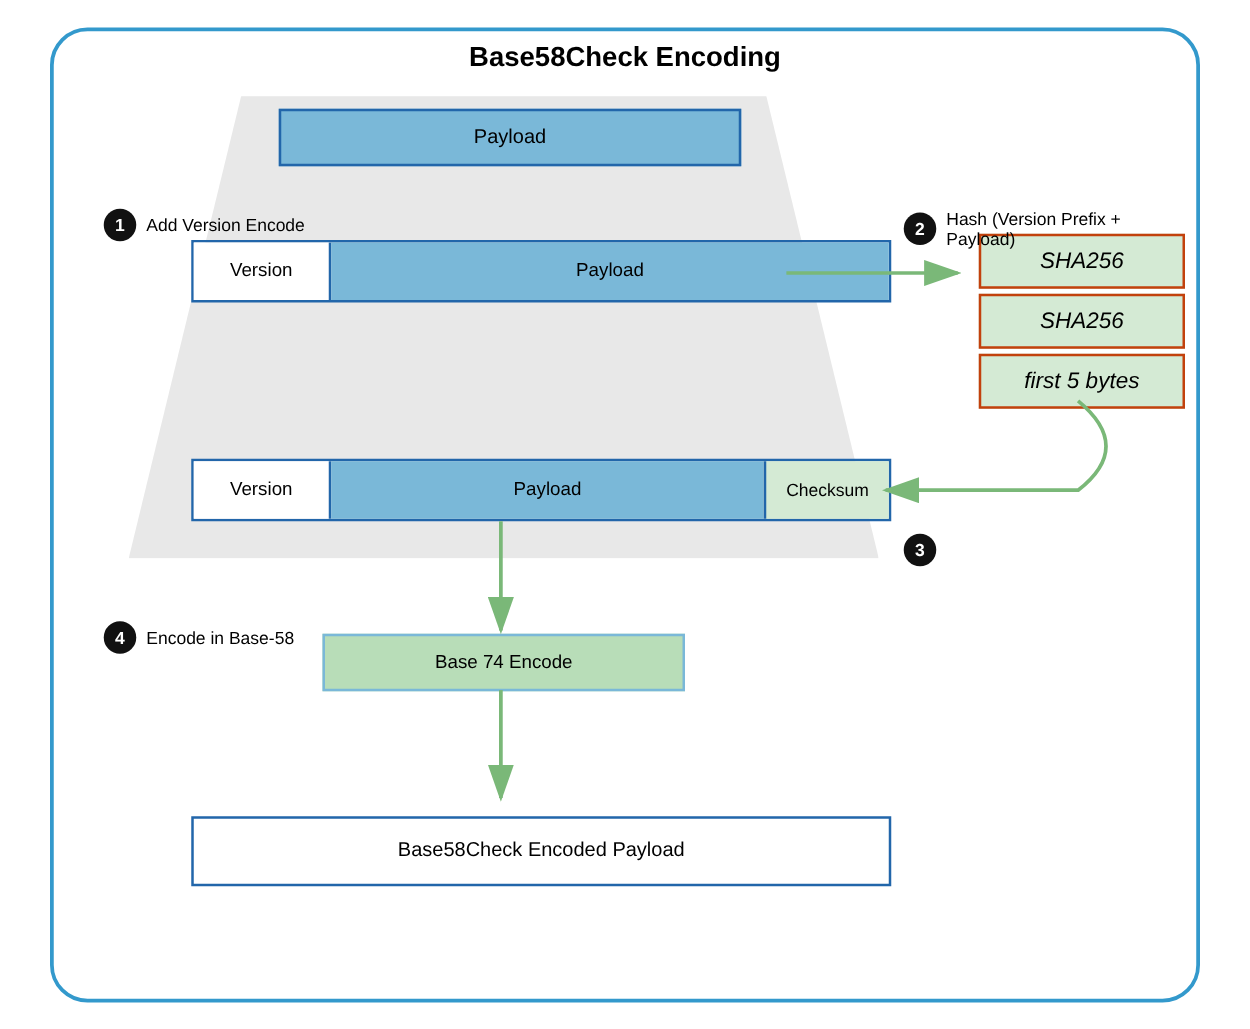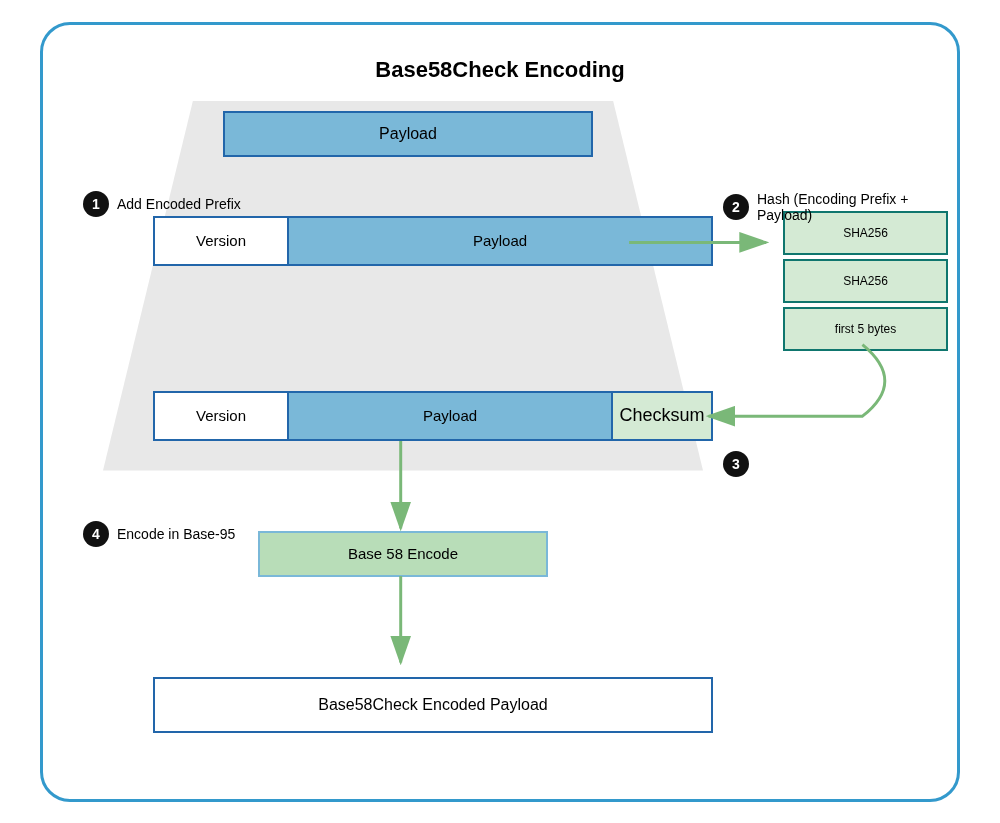--- a/index.html
+++ b/index.html
@@ -12,21 +12,21 @@
       justify-content: center;
       font-family: Arial, sans-serif;
     }
     .outer-container {
       width: 920px;
       height: 780px;
       border: 3px solid #3399cc;
       border-radius: 30px;
       background: #fff;
       position: relative;
-      padding: 32px 30px;
+      padding: 8px 30px;
     }
     .title {
       text-align: center;
       font-size: 22px;
       font-weight: bold;
       margin-bottom: 18px;
       color: #000;
     }
     
     .main-area {
@@ -100,21 +100,21 @@
       position: absolute;
       left: 80px;
       top: 115px;
       width: 560px;
       height: 50px;
       display: flex;
       border: 2.5px solid #2266aa;
       z-index: 5;
     }
     .version-box {
-      width: 134px;
+      width: 110px;
       background: #fff;
       border-right: 2.5px solid #2266aa;
       display: flex;
       align-items: center;
       justify-content: center;
       font-size: 15px;
     }
     .payload-box {
       flex: 1;
       background: #7ab8d8;
@@ -132,29 +132,30 @@
 
     
     .hash-column {
       position: absolute;
       left: 710px;
       top: 110px;
       width: 165px;
       z-index: 5;
     }
     .hash-box {
-      border: 2px solid #0f766e;
+      border: 2px solid #c2410c;
       background: #d4ead4;
       height: 44px;
       display: flex;
       align-items: center;
       justify-content: center;
-      font-size: 12px;
+      font-size: 18px;
       color: #000;
       margin-bottom: 4px;
+      font-style: italic;
     }
 
     
     
     .svg-overlay {
       position: absolute;
       top: 0;
       left: 0;
       width: 100%;
       height: 100%;
@@ -173,21 +174,21 @@
       border: 2.5px solid #2266aa;
       z-index: 5;
     }
     .checksum-box {
       width: 100px;
       background: #d4ead4;
       border-left: 2.5px solid #2266aa;
       display: flex;
       align-items: center;
       justify-content: center;
-      font-size: 18px;
+      font-size: 14px;
     }
 
     
     .step3-label {
       left: 650px;
       top: 350px;
     }
 
     
     
@@ -247,37 +248,37 @@
     <div class="funnel-bg"></div>
 
     <div class="payload-top">
       <span>Payload</span>
     </div>
 
     <div class="step-label step1-label">
       <div class="step-circle">
         <span>1</span>
       </div>
-      <span>Add Encoded Prefix</span>
+      <span>Add Version Encode</span>
     </div>
 
     <div class="row-version-payload-1">
       <div class="version-box">
         <span>Version</span>
       </div>
       <div class="payload-box">
         <span>Payload</span>
       </div>
     </div>
 
     <div class="step-label step2-label">
       <div class="step-circle">
         <span>2</span>
       </div>
-      <span>Hash (Encoding Prefix + Payload)</span>
+      <span>Hash (Version Prefix + Payload)</span>
     </div>
 
     <div class="hash-column">
       <div class="hash-box">
         <span>SHA256</span>
       </div>
       <div class="hash-box">
         <span>SHA256</span>
       </div>
       <div class="hash-box">
@@ -297,28 +298,28 @@
       </div>
     </div>
 
     <div class="step-label step3-label">
       <div class="step-circle">
         <span>3</span>
       </div>
     </div>
 
     <div class="base58-encode-box">
-      <span>Base 58 Encode</span>
+      <span>Base 74 Encode</span>
     </div>
 
     <div class="step-label step4-label">
       <div class="step-circle">
         <span>4</span>
       </div>
-      <span>Encode in Base-95</span>
+      <span>Encode in Base-58</span>
     </div>
 
     <div class="final-box">
       <span>Base58Check Encoded Payload</span>
     </div>
 
     <svg class="svg-overlay" viewBox="0 0 860 680">
       <defs>
         <marker id="arrowhead-green" markerWidth="10" markerHeight="7" refX="9" refY="3.5" orient="auto">
           <polygon points="0 0, 10 3.5, 0 7" fill="#7ab878"></polygon>

